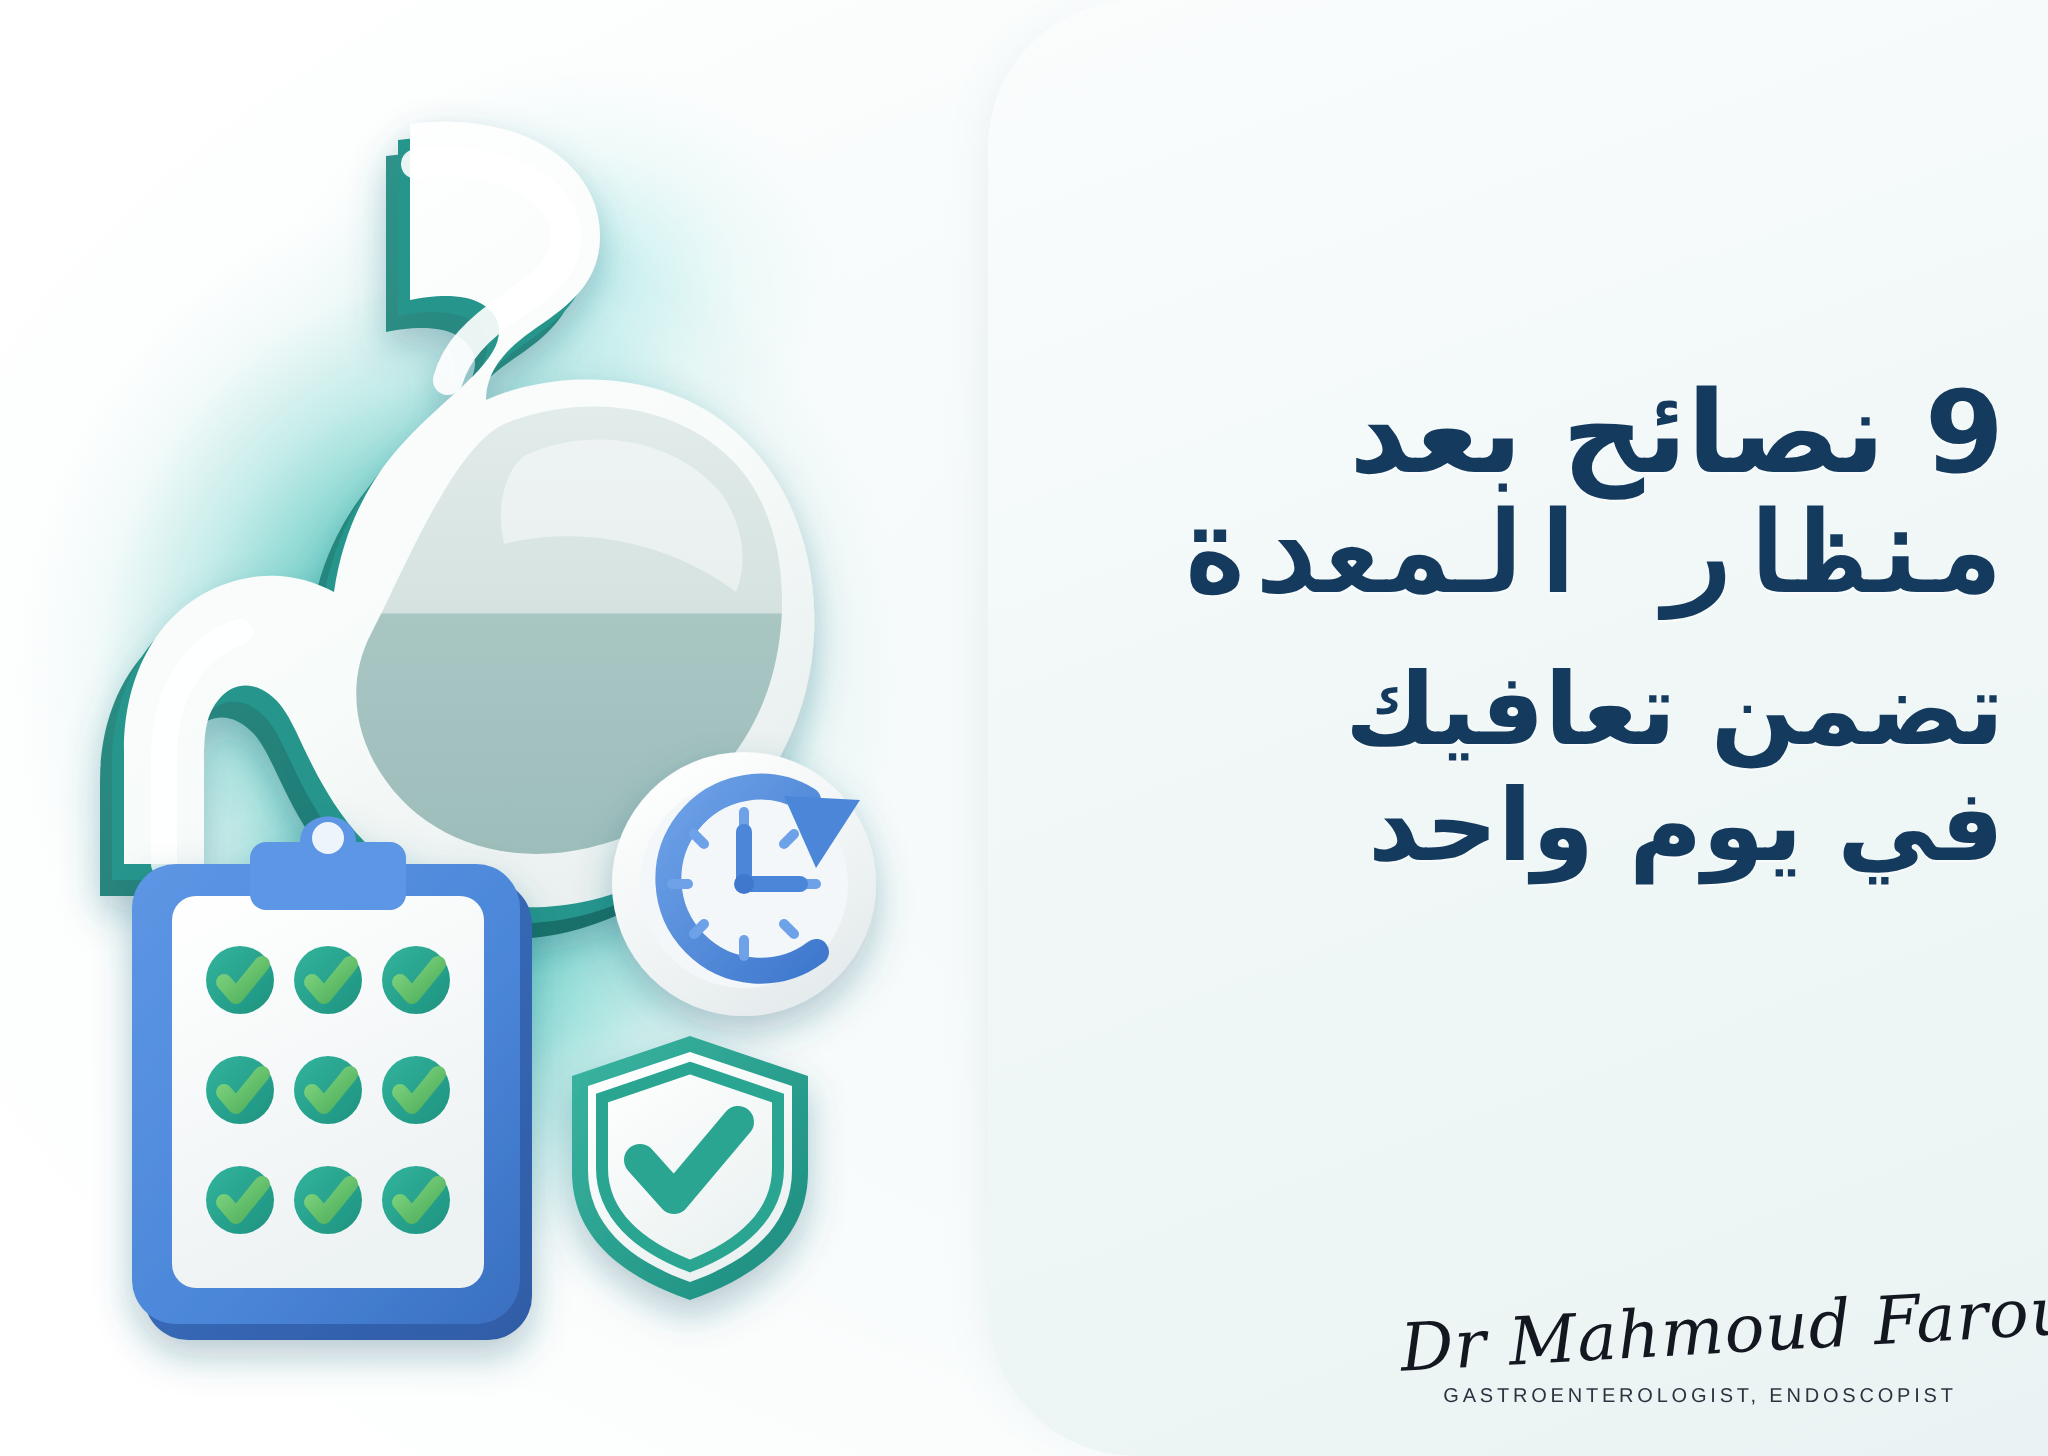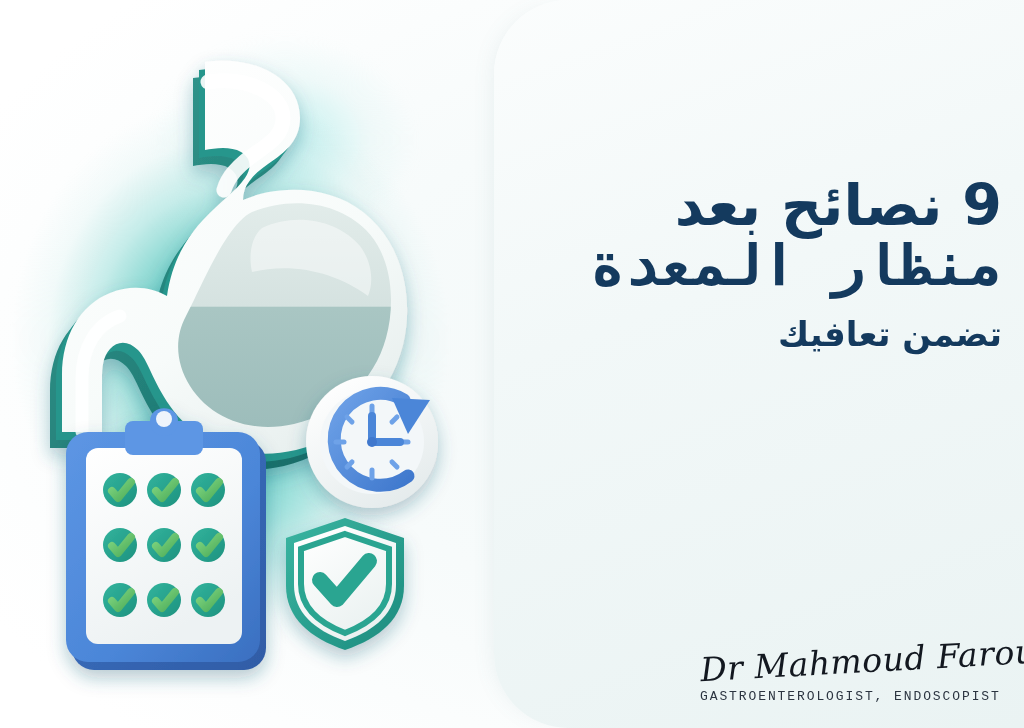--- a/index.html
+++ b/index.html
@@ -78,36 +78,36 @@
     background: linear-gradient(160deg, #fbfdfd 0%, #f2f8f8 40%, #eaf3f3 100%);
     border-top-left-radius: 74px;
     border-bottom-left-radius: 74px;
     box-shadow: -10px 0 28px -18px rgba(90,130,135,0.20);
   }
 
   
   .headline {
     position: absolute;
     right: 22px;
-    top: 176px;
+    top: 188px;
     width: 480px;
     direction: rtl;
     color: #143a5e;
     font-family: "DejaVu Sans", "Liberation Sans", sans-serif;
     font-weight: 700;
   }
   .hl-line {
     display: block;
     line-height: 1.04;
     letter-spacing: -0.5px;
     text-shadow: 0 1px 1px rgba(255,255,255,0.65);
   }
   .hl-1, .hl-2 { font-size: 57px; }
   .hl-2 { margin-top: 6px; font-family: Liberation Mono, monospace; }
-  .hl-3, .hl-4 { font-size: 34px; }
+  .hl-3, .hl-4 { font-size: 50px; }
   .hl-3 { margin-top: 16px; }
   .hl-4 { margin-top: 6px; }
 
   
   .signature {
     position: absolute;
     right: 24px;
     bottom: 24px;
     text-align: center;
     width: 300px;
@@ -117,22 +117,22 @@
     font-style: italic;
     font-size: 33px;
     color: #131820;
     line-height: 1;
     letter-spacing: 0.5px;
     transform: rotate(-3.2deg);
     white-space: nowrap;
   }
   .sig-role {
     margin-top: 11px;
-    font-family: Liberation Mono, monospace;
-    font-size: 13px;
+    font-family: Liberation Sans, sans-serif;
+    font-size: 10px;
     letter-spacing: 1.9px;
     color: #2b3440;
     white-space: nowrap;
   }
 
   
   .art {
     position: absolute;
     left: 0;
     top: 0;
@@ -406,20 +406,21 @@
       </g>
     </svg>
   </div>
 
   <div class="panel">
 
     <div class="headline">
       <span class="hl-line hl-1">9 نصائح بعد</span>
       <span class="hl-line hl-2">منظار المعدة</span>
       <span class="hl-line hl-3">تضمن تعافيك</span>
+      <span class="hl-line hl-4">في يوم واحد</span>
     </div>
 
     <div class="signature">
       <div class="sig-name">Dr Mahmoud Farouk</div>
       <div class="sig-role">GASTROENTEROLOGIST, ENDOSCOPIST</div>
     </div>
 
   </div>
 </div>
 

